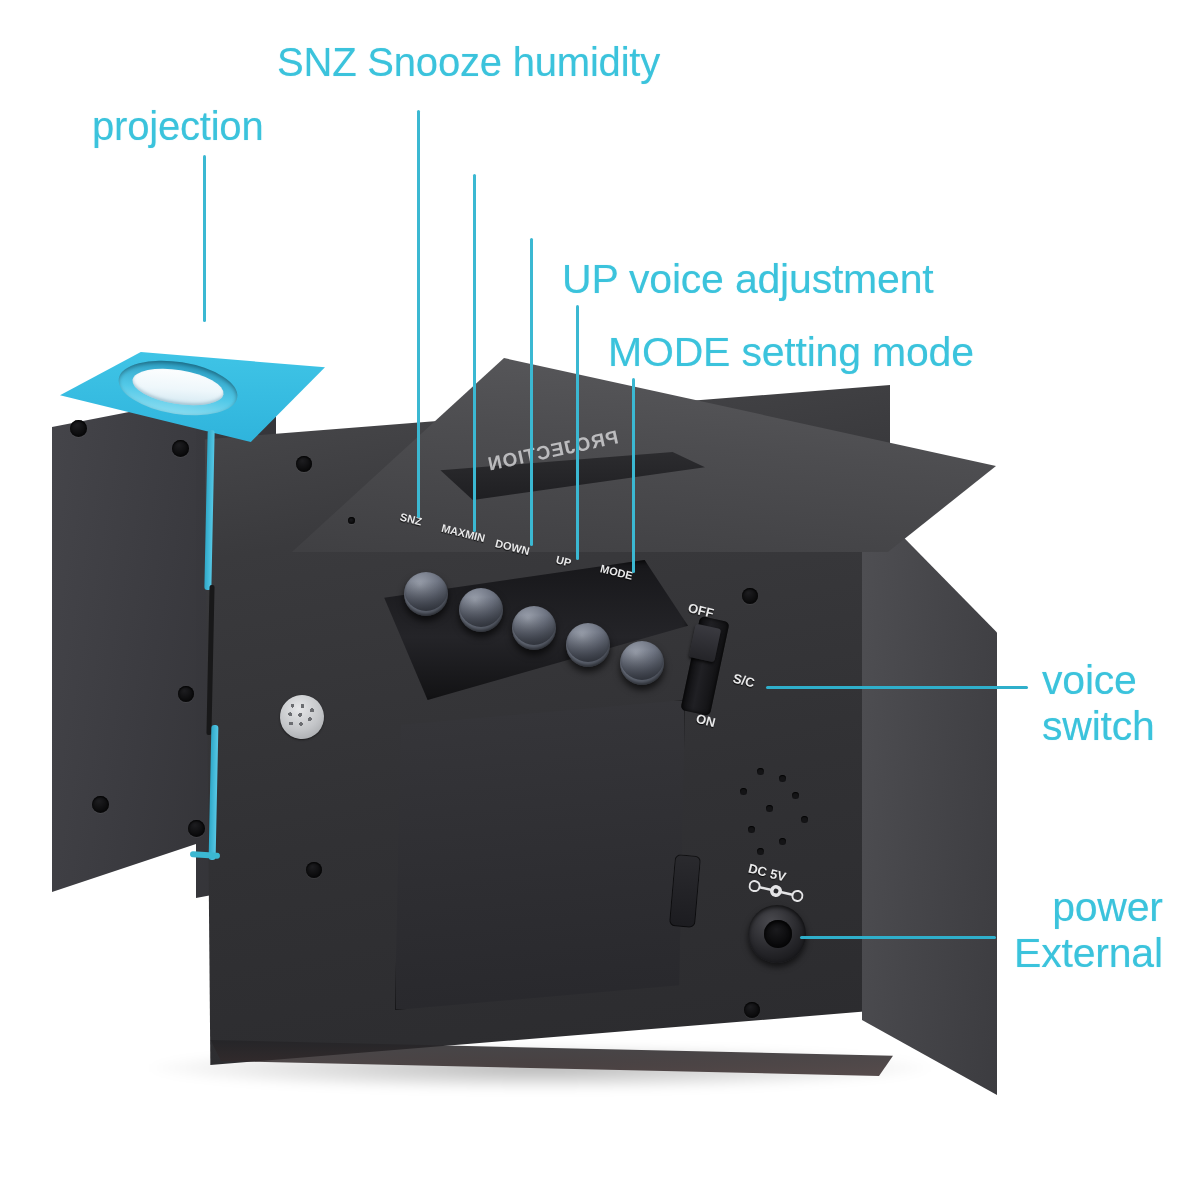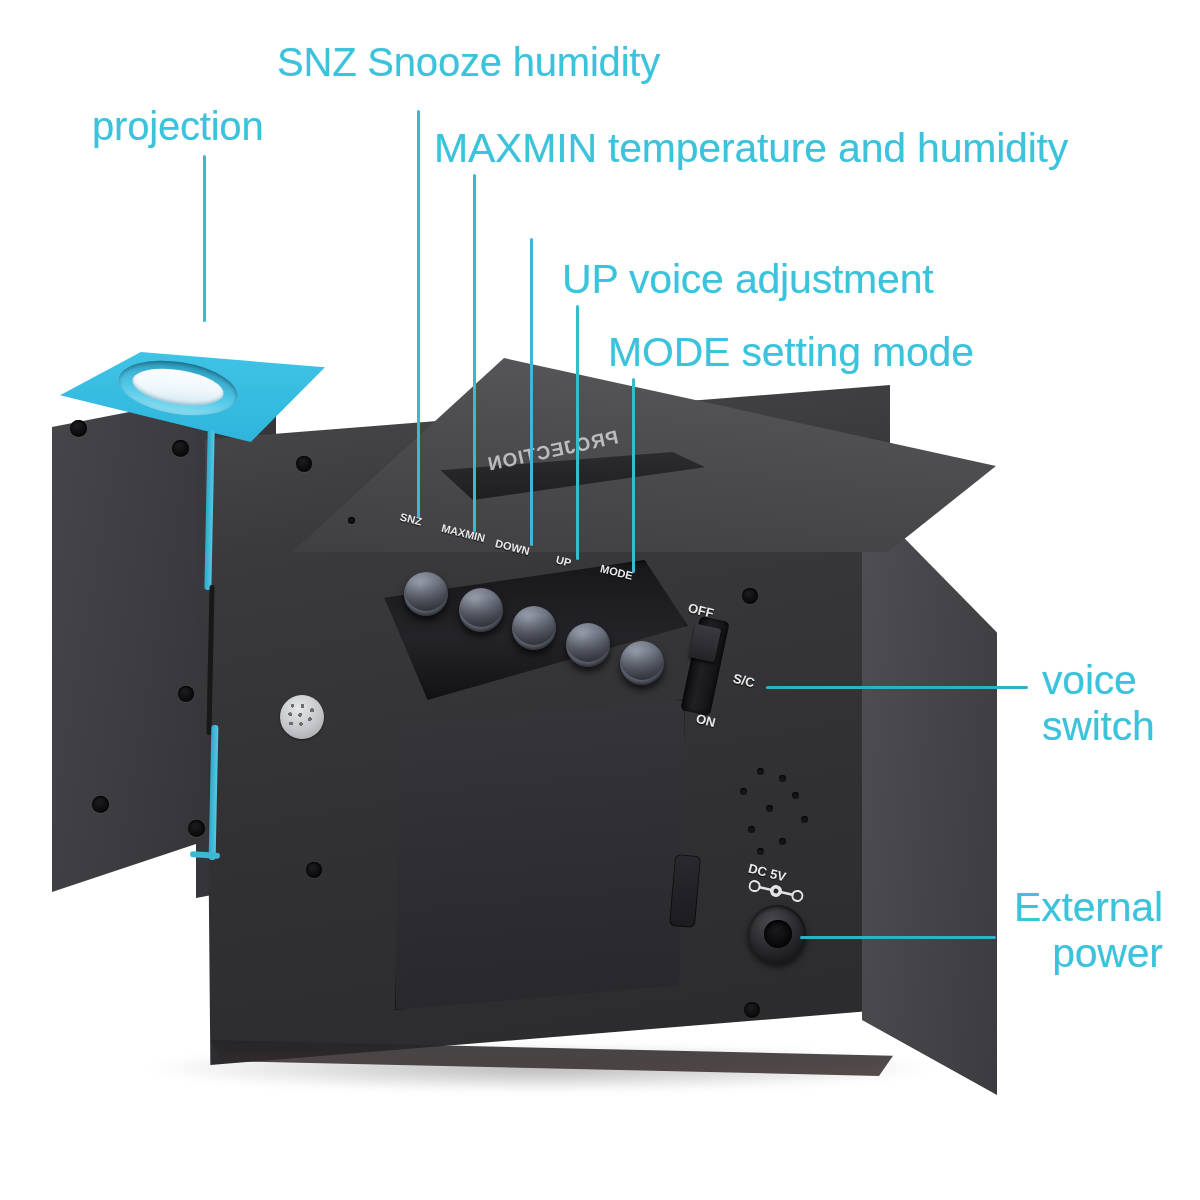--- a/index.html
+++ b/index.html
@@ -345,27 +345,26 @@
   <div class="vline" style="left:417px; top:110px; height:408px;"></div>
   <div class="vline" style="left:473px; top:174px; height:358px;"></div>
   <div class="vline" style="left:530px; top:238px; height:308px;"></div>
   <div class="vline" style="left:576px; top:305px; height:255px;"></div>
   <div class="vline" style="left:632px; top:378px; height:195px;"></div>
   <div class="hline" style="left:766px; top:686px; width:262px;"></div>
   <div class="hline" style="left:800px; top:936px; width:196px;"></div>
 
   <div class="callout c-proj">projection</div>
   <div class="callout c-snz">SNZ Snooze humidity</div>
-  <div class="callout c-maxmin">MAXMIN temperature and humidity</div>
   <div class="callout c-up">UP voice adjustment</div>
   <div class="callout c-mode">MODE setting mode</div>
 
   <div class="callout c-voice">
     <span>voice</span>
     <span class="l2">switch</span>
   </div>
 
   <div class="callout c-ext">
+    <span>power</span>
     <span>External</span>
-    <span>power</span>
   </div>
 
 </div>
 
 </body></html>

